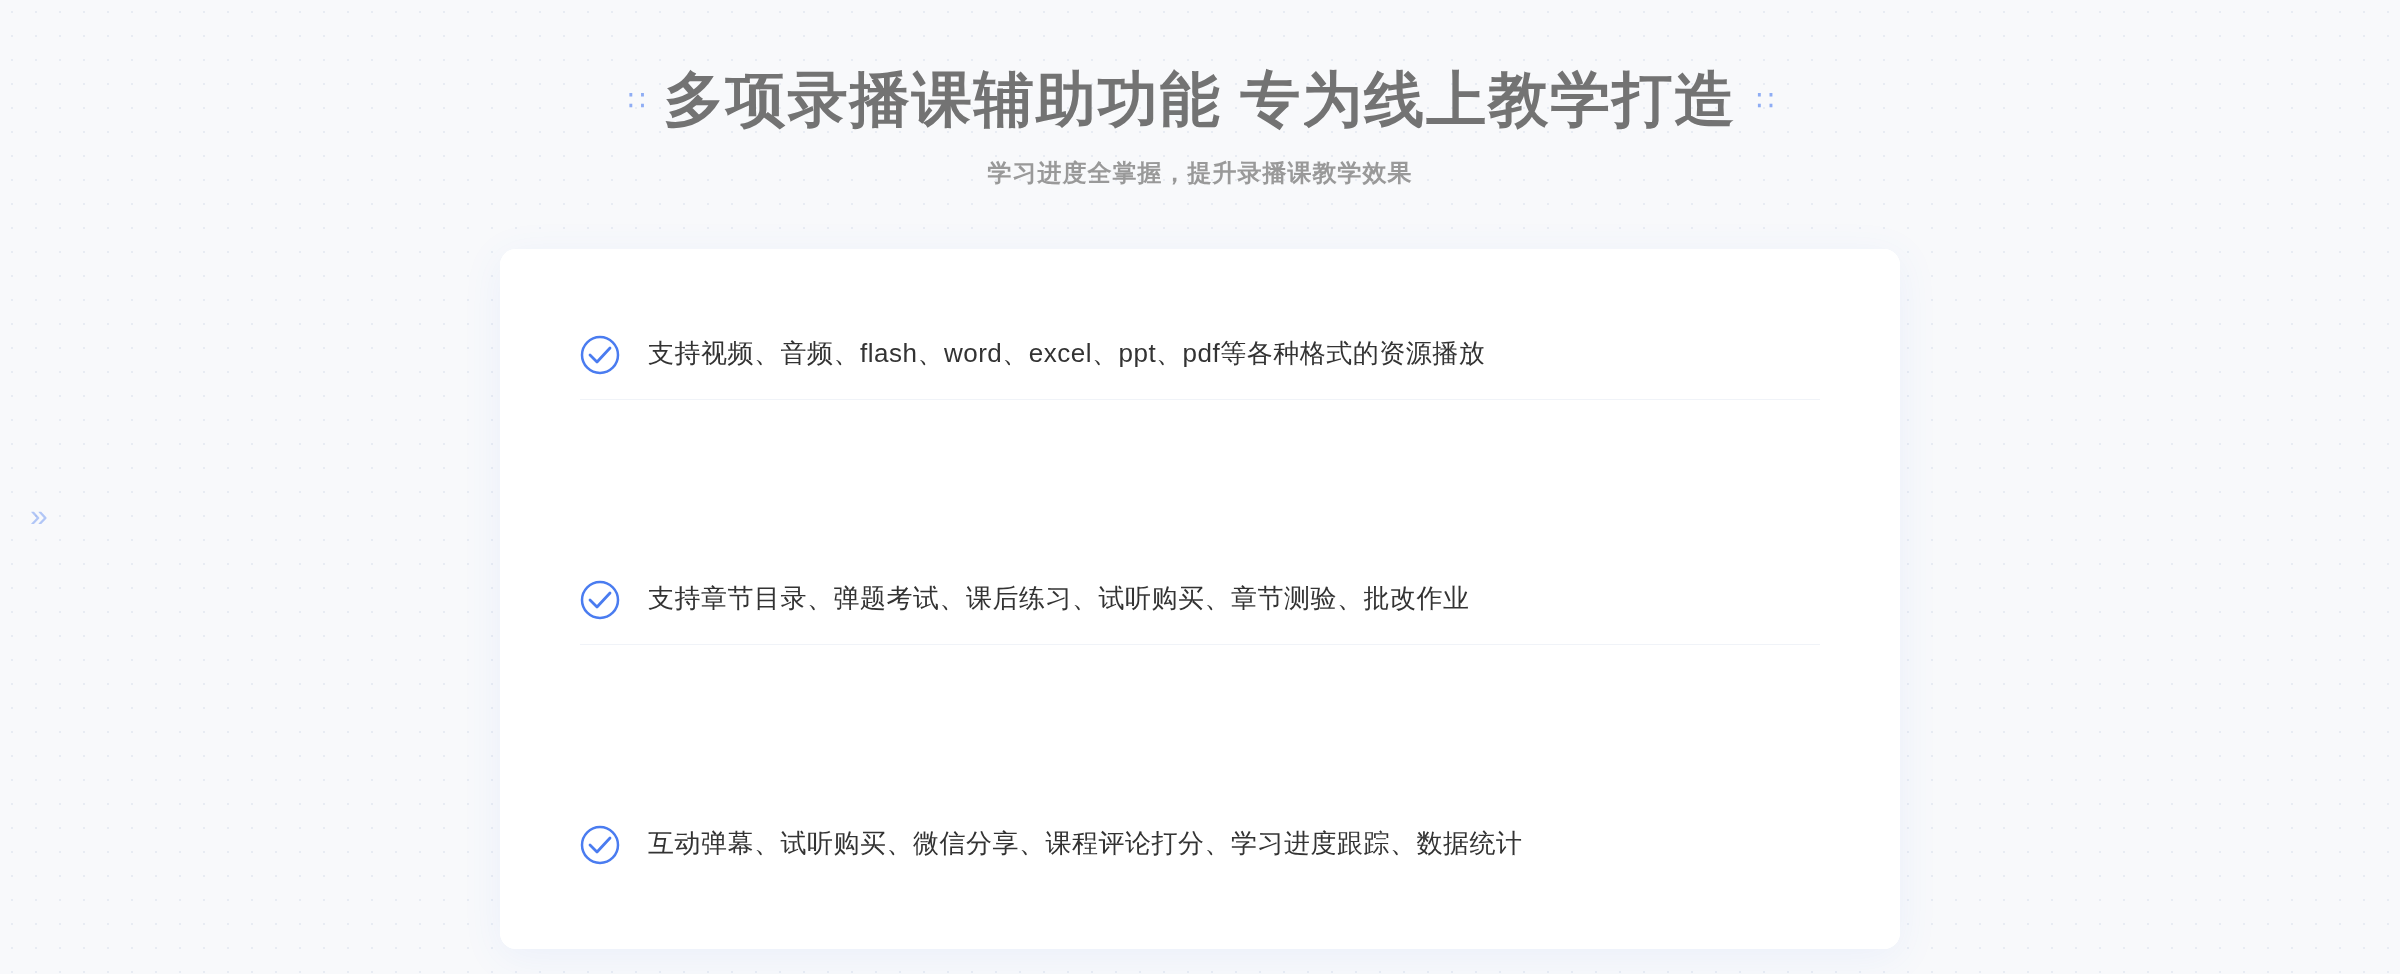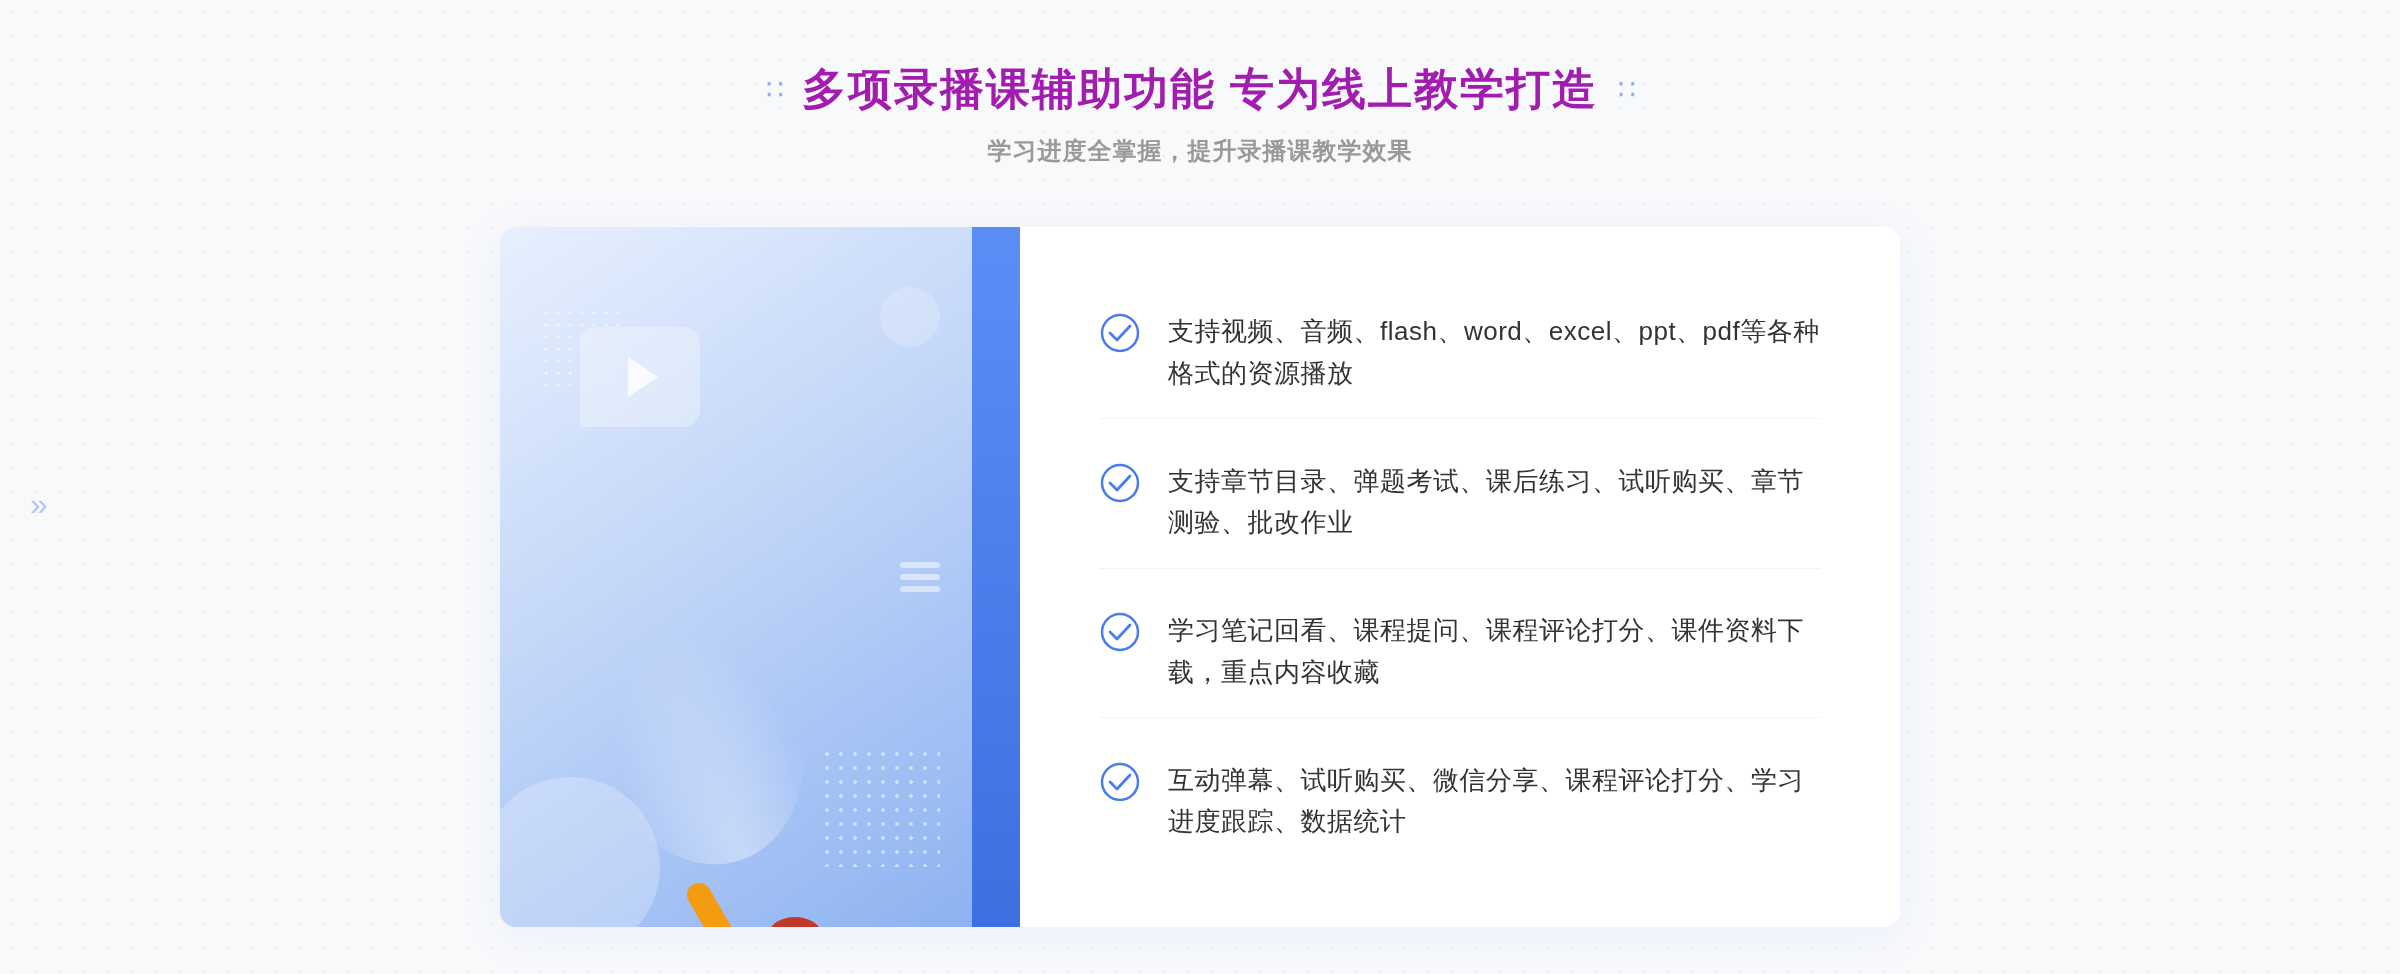--- a/index.html
+++ b/index.html
@@ -61,23 +61,23 @@
     }
 
     .header-dots {
       color: #4a7cf0;
       font-size: 28px;
       letter-spacing: -2px;
       opacity: 0.6;
     }
 
     .main-title {
-      font-size: 44px;
+      font-size: 60px;
       font-weight: 600;
-      color: #a21caf;
+      color: #737373;
       letter-spacing: 2px;
     }
 
     .sub-title {
       font-size: 24px;
       color: #999;
       font-weight: 700;
       letter-spacing: 1px;
     }
 
@@ -86,20 +86,21 @@
       display: flex;
       align-items: stretch;
       width: 1400px;
       position: relative;
       z-index: 1;
       background: #fff;
       border-radius: 16px;
       box-shadow: 0 8px 40px rgba(74, 124, 240, 0.08);
       overflow: hidden;
       min-height: 700px;
+      flex-direction: column;
     }
 
     
     .left-panel {
       width: 520px;
       flex-shrink: 0;
       background: linear-gradient(145deg, #e8f0fe 0%, #c5d8f8 40%, #a8c4f5 70%, #8ab0f0 100%);
       position: relative;
       display: flex;
       align-items: center;
@@ -383,29 +384,20 @@
       <div class="feature-item">
         <div class="check-icon">
           <svg viewBox="0 0 40 40" fill="none" xmlns="http://www.w3.org/2000/svg">
             <circle cx="20" cy="20" r="18" stroke="#4a7cf0" stroke-width="2.5" fill="none"></circle>
             <path d="M10 20 L17 27 L30 13" stroke="#4a7cf0" stroke-width="2.8" stroke-linecap="round" stroke-linejoin="round" fill="none"></path>
           </svg>
         </div>
         <span class="feature-text">支持章节目录、弹题考试、课后练习、试听购买、章节测验、批改作业</span>
       </div>
 
-      <div class="feature-item">
-        <div class="check-icon">
-          <svg viewBox="0 0 40 40" fill="none" xmlns="http://www.w3.org/2000/svg">
-            <circle cx="20" cy="20" r="18" stroke="#4a7cf0" stroke-width="2.5" fill="none"></circle>
-            <path d="M10 20 L17 27 L30 13" stroke="#4a7cf0" stroke-width="2.8" stroke-linecap="round" stroke-linejoin="round" fill="none"></path>
-          </svg>
-        </div>
-        <span class="feature-text">学习笔记回看、课程提问、课程评论打分、课件资料下载，重点内容收藏</span>
-      </div>
 
       <div class="feature-item">
         <div class="check-icon">
           <svg viewBox="0 0 40 40" fill="none" xmlns="http://www.w3.org/2000/svg">
             <circle cx="20" cy="20" r="18" stroke="#4a7cf0" stroke-width="2.5" fill="none"></circle>
             <path d="M10 20 L17 27 L30 13" stroke="#4a7cf0" stroke-width="2.8" stroke-linecap="round" stroke-linejoin="round" fill="none"></path>
           </svg>
         </div>
         <span class="feature-text">互动弹幕、试听购买、微信分享、课程评论打分、学习进度跟踪、数据统计</span>
       </div>

